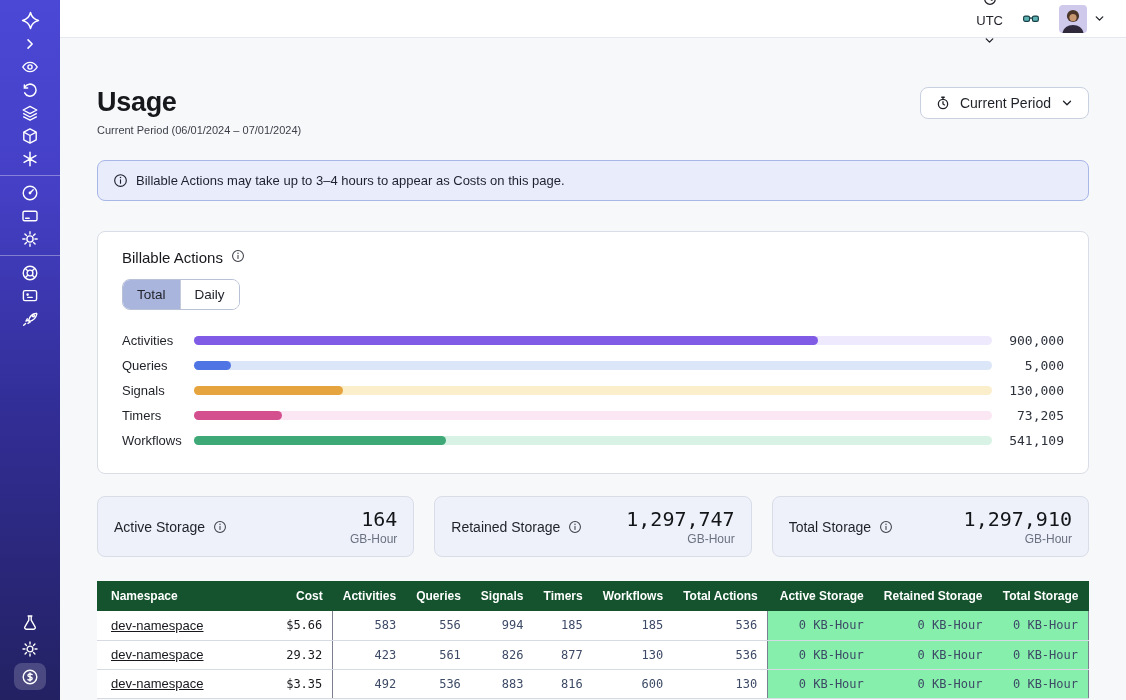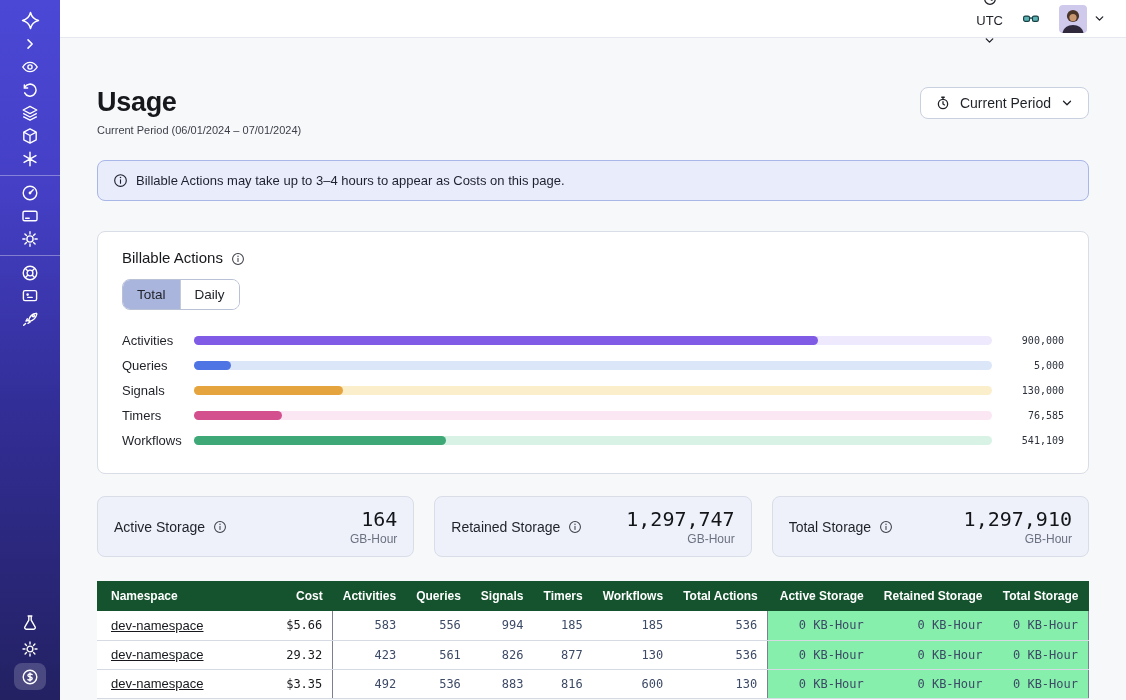--- a/index.html
+++ b/index.html
@@ -45,34 +45,34 @@
 
   .banner {
     margin-top:24px; background:#e8ecfb; border:1px solid #a9b6e8; border-radius:8px;
     padding:12px 15px; font-size:13px; color:#1e2130; display:flex; align-items:flex-start; gap:8px;
   }
 
   .card {
     margin-top:30px; background:#fff; border:1px solid #d9dde6; border-radius:8px;
     padding:17px 24px 20px 24px;
   }
-  .card-title { display:flex; align-items:flex-end; gap:8px; font-size:15px; font-weight:500; color:#17181c; }
+  .card-title { display:flex; align-items:flex-start; gap:8px; font-size:15px; font-weight:500; color:#17181c; }
 
   .segmented { margin-top:13px; display:inline-flex; border:1px solid #b9c1d6; border-radius:8px; overflow:hidden; }
   .seg-btn { padding:7px 14px; font-size:13.5px; background:#fff; color:#22242c; border:none; cursor:pointer; font-family:inherit; }
   .seg-btn.selected { background:#a9b5dd; font-weight:500; }
   .seg-btn + .seg-btn { border-left:1px solid #c4cada; }
 
   .chart-row { margin-top:18px; display:flex; align-items:center; }
   .bars { flex:1; }
   .bar-row { display:grid; grid-template-columns:72px 1fr 72px; align-items:center; height:25px; }
   .bar-label { font-size:13px; color:#1f2128; }
   .bar-track { height:9px; border-radius:5px; position:relative; }
   .bar-fill { position:absolute; left:0; top:0; height:9px; border-radius:5px; }
-  .bar-value { font-family:"DejaVu Sans Mono", monospace; font-size:10px; color:#2c313c; text-align:right; }
+  .bar-value { font-family:"DejaVu Sans Mono", monospace; font-size:13px; color:#2c313c; text-align:right; }
 
   .t-activities .bar-track { background:#eee9fc; } .t-activities .bar-fill { background:#7f5be6; }
   .t-queries   .bar-track { background:#dce6f9; } .t-queries   .bar-fill { background:#4f74e3; }
   .t-signals   .bar-track { background:#fbeecb; } .t-signals   .bar-fill { background:#e6a43e; }
   .t-timers    .bar-track { background:#fbe6f3; } .t-timers    .bar-fill { background:#d44f8e; }
   .t-workflows .bar-track { background:#d8f3e5; } .t-workflows .bar-fill { background:#3ea877; }
 
   .donut-col { width:205px; display:flex; align-items:center; justify-content:center; }
   .donut { width:134px; height:134px; border-radius:50%; position:relative; }
   .donut::after { content:''; position:absolute; inset:11px; background:#fff; border-radius:50%; }
@@ -334,21 +334,21 @@
           <span class="bar-track">
               <span class="bar-fill" style="width: 18.7%;"></span>
             </span>
           <span class="bar-value">130,000</span>
         </div>
         <div class="bar-row t-timers">
           <span class="bar-label">Timers</span>
           <span class="bar-track">
               <span class="bar-fill" style="width: 11%;"></span>
             </span>
-          <span class="bar-value">76,585</span>
+          <span class="bar-value">73,205</span>
         </div>
         <div class="bar-row t-workflows">
           <span class="bar-label">Workflows</span>
           <span class="bar-track">
               <span class="bar-fill" style="width: 31.6%;"></span>
             </span>
           <span class="bar-value">541,109</span>
         </div>
       </div>
     </div>

